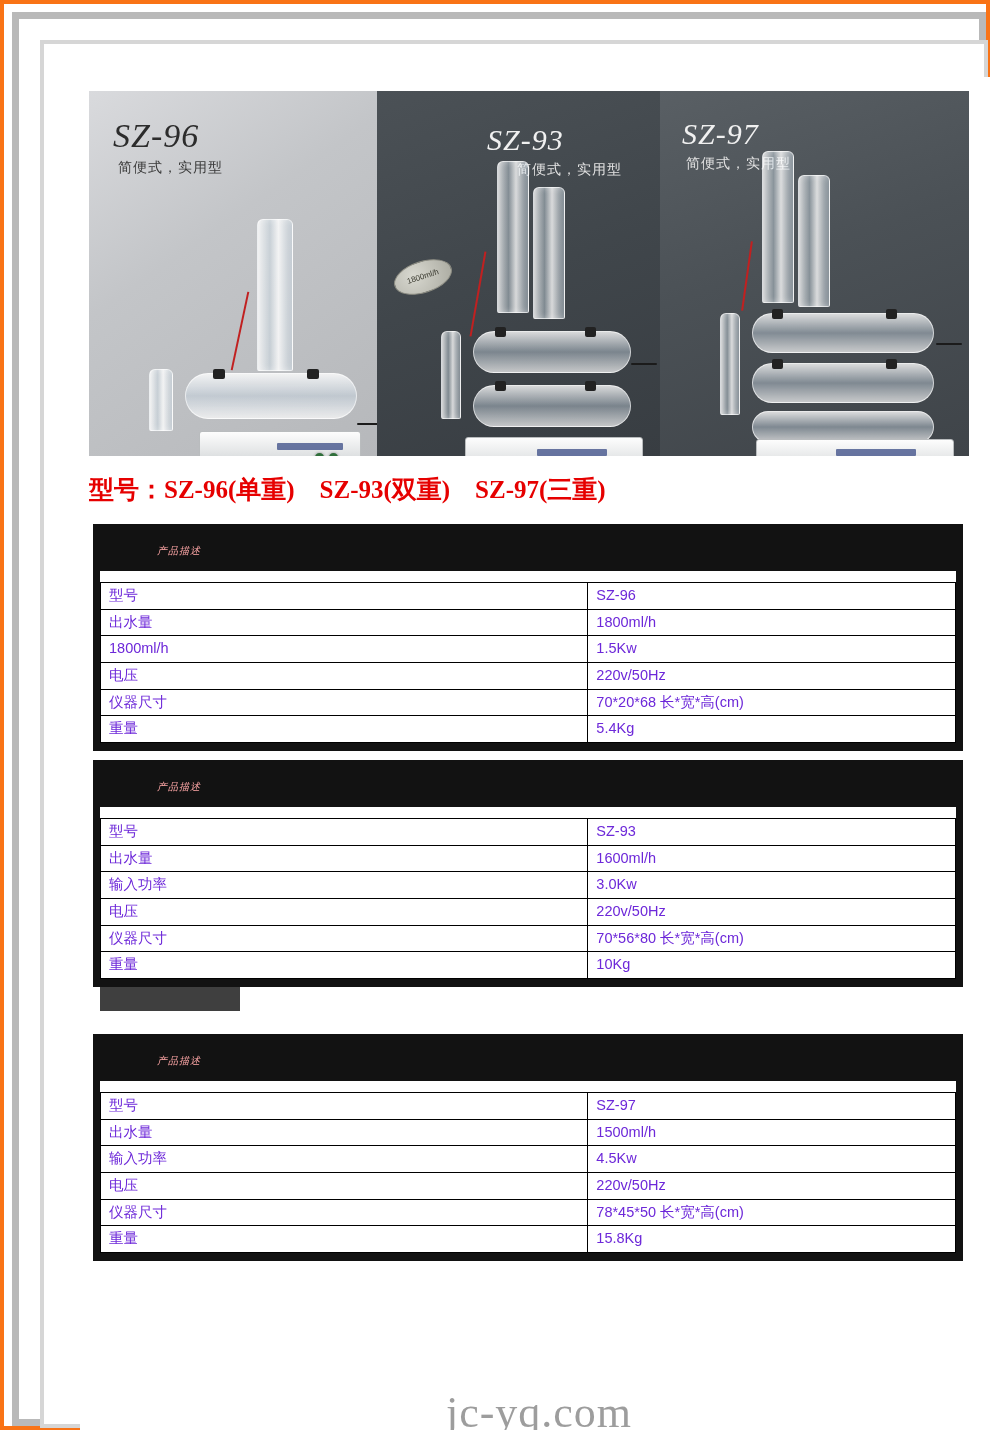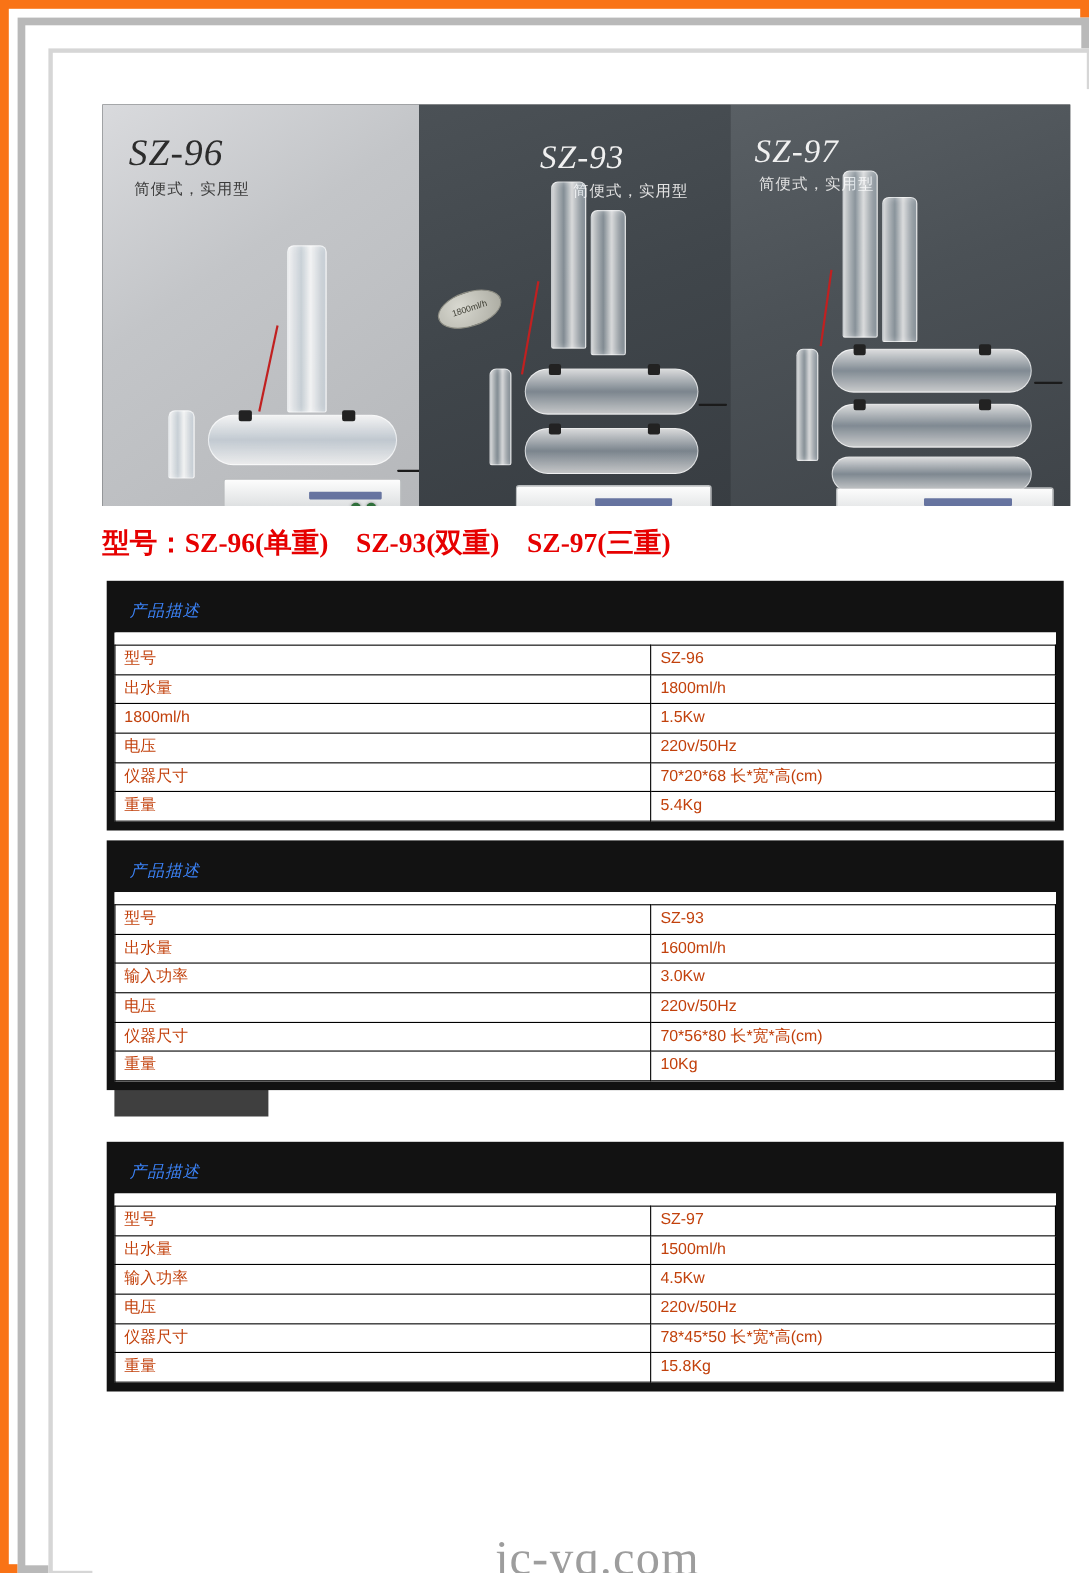--- a/index.html
+++ b/index.html
@@ -15,21 +15,21 @@
     overflow: hidden;
   }
   
   .page-frame {
     position: absolute;
     left: 0; top: 0;
     width: 990px;
     height: 1430px;
     background: #ffffff;
     box-sizing: border-box;
-    border: 8px solid #f97316;
+    border: 4px solid #f97316;
   }
   .page-frame-inner {
     position: absolute;
     left: 8px; top: 8px;
     width: 974px;
     height: 1414px;
     box-sizing: border-box;
     border: 7px solid #b9b9b9;
     background: #ffffff;
   }
@@ -183,42 +183,43 @@
     box-sizing: border-box;
     padding: 7px 7px 8px 7px;
   }
   .block-tab {
     height: 40px;
     display: flex;
     align-items: center;
     padding-left: 14px;
   }
   .block-tab .tab-text {
-    color: #3b82f6;
-    font-size: 15px;
+    color: #fca5a5;
+    font-size: 10px;
     font-style: italic;
     letter-spacing: 1px;
+    margin-left: 43px;
   }
   .tab-shade {
     position: absolute;
     left: 7px;
     width: 140px;
     height: 40px;
     background: #2a2a2a;
     opacity: .9;
   }
   .table-wrap {
     background: #ffffff;
     padding: 0;
   }
   table.spec {
     width: 100%;
     border-collapse: collapse;
     font-size: 14.5px;
-    color: #c2410c;
+    color: #6d28d9;
   }
   table.spec td {
     border: 1px solid #000000;
     padding: 4px 6px 5px 8px;
     background: #ffffff;
     line-height: 1.15;
   }
   table.spec tr.spacer td {
     height: 11px;
     padding: 0;

